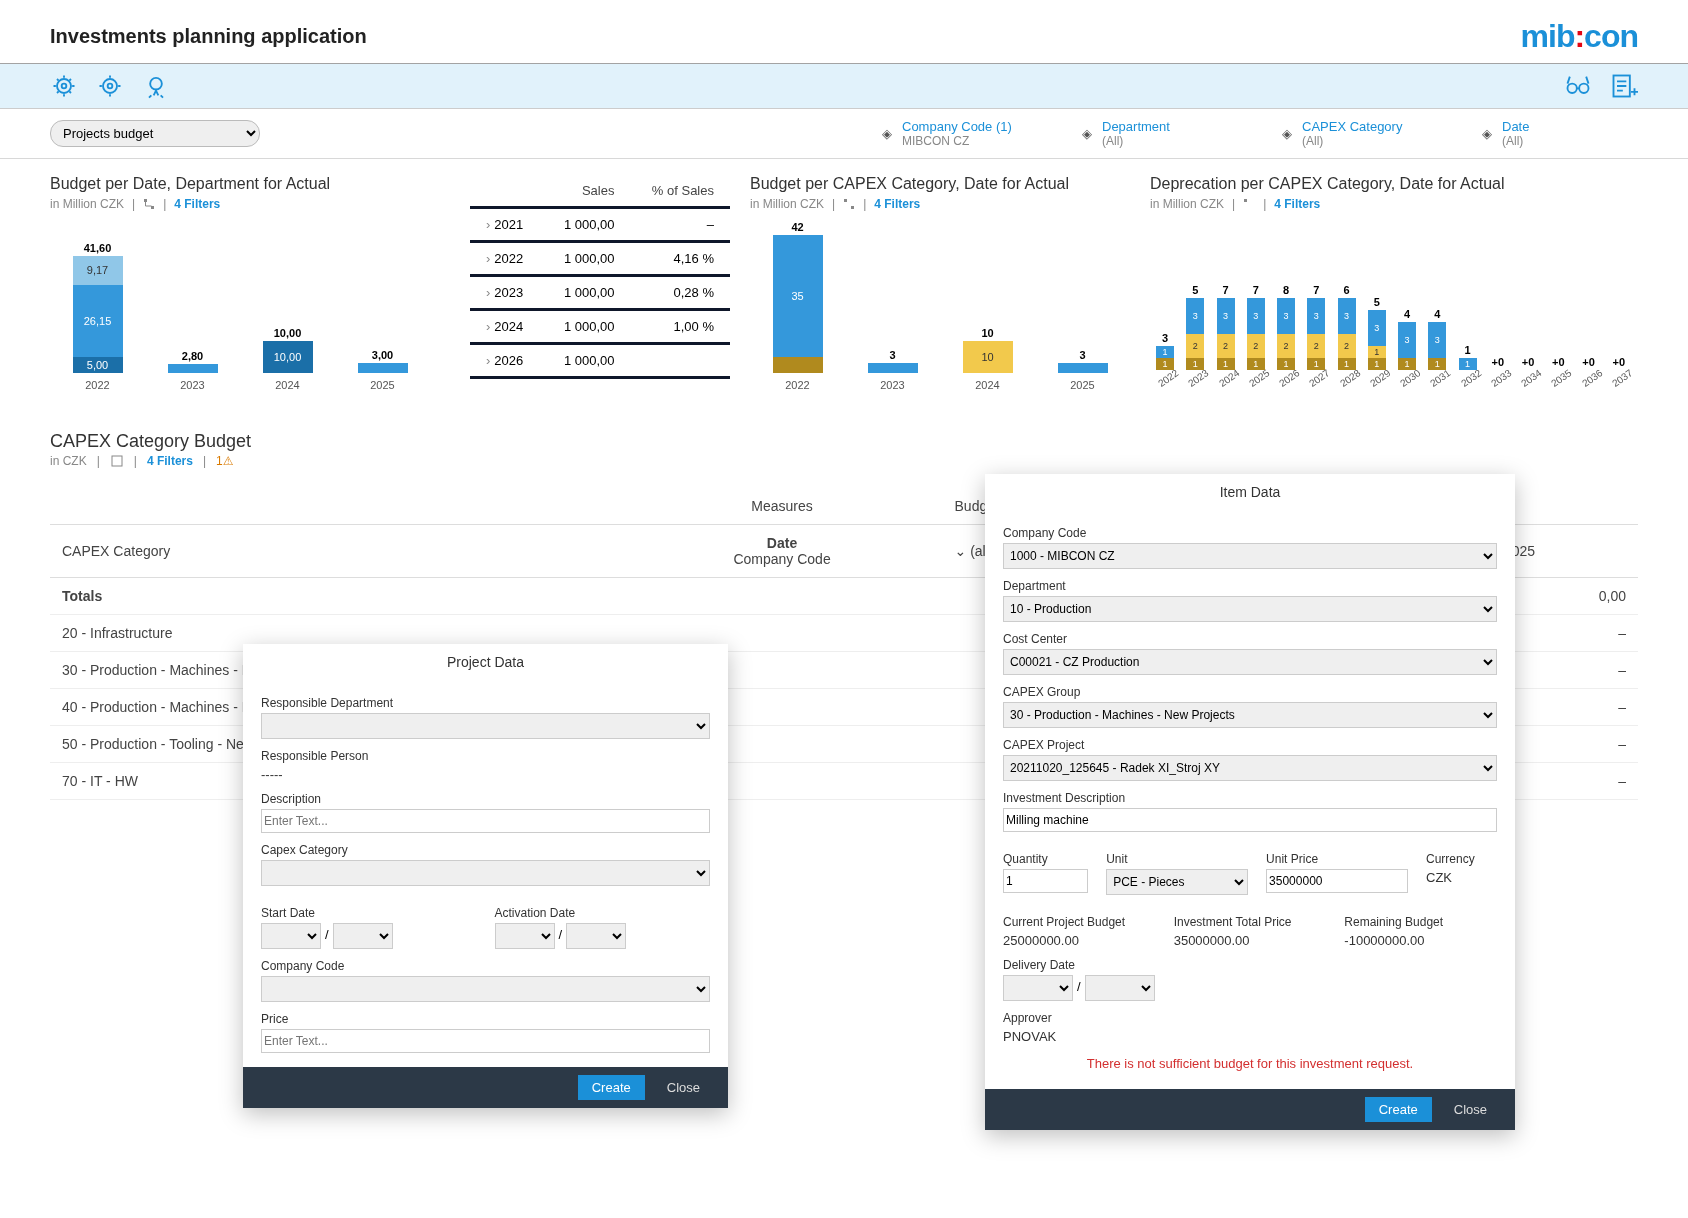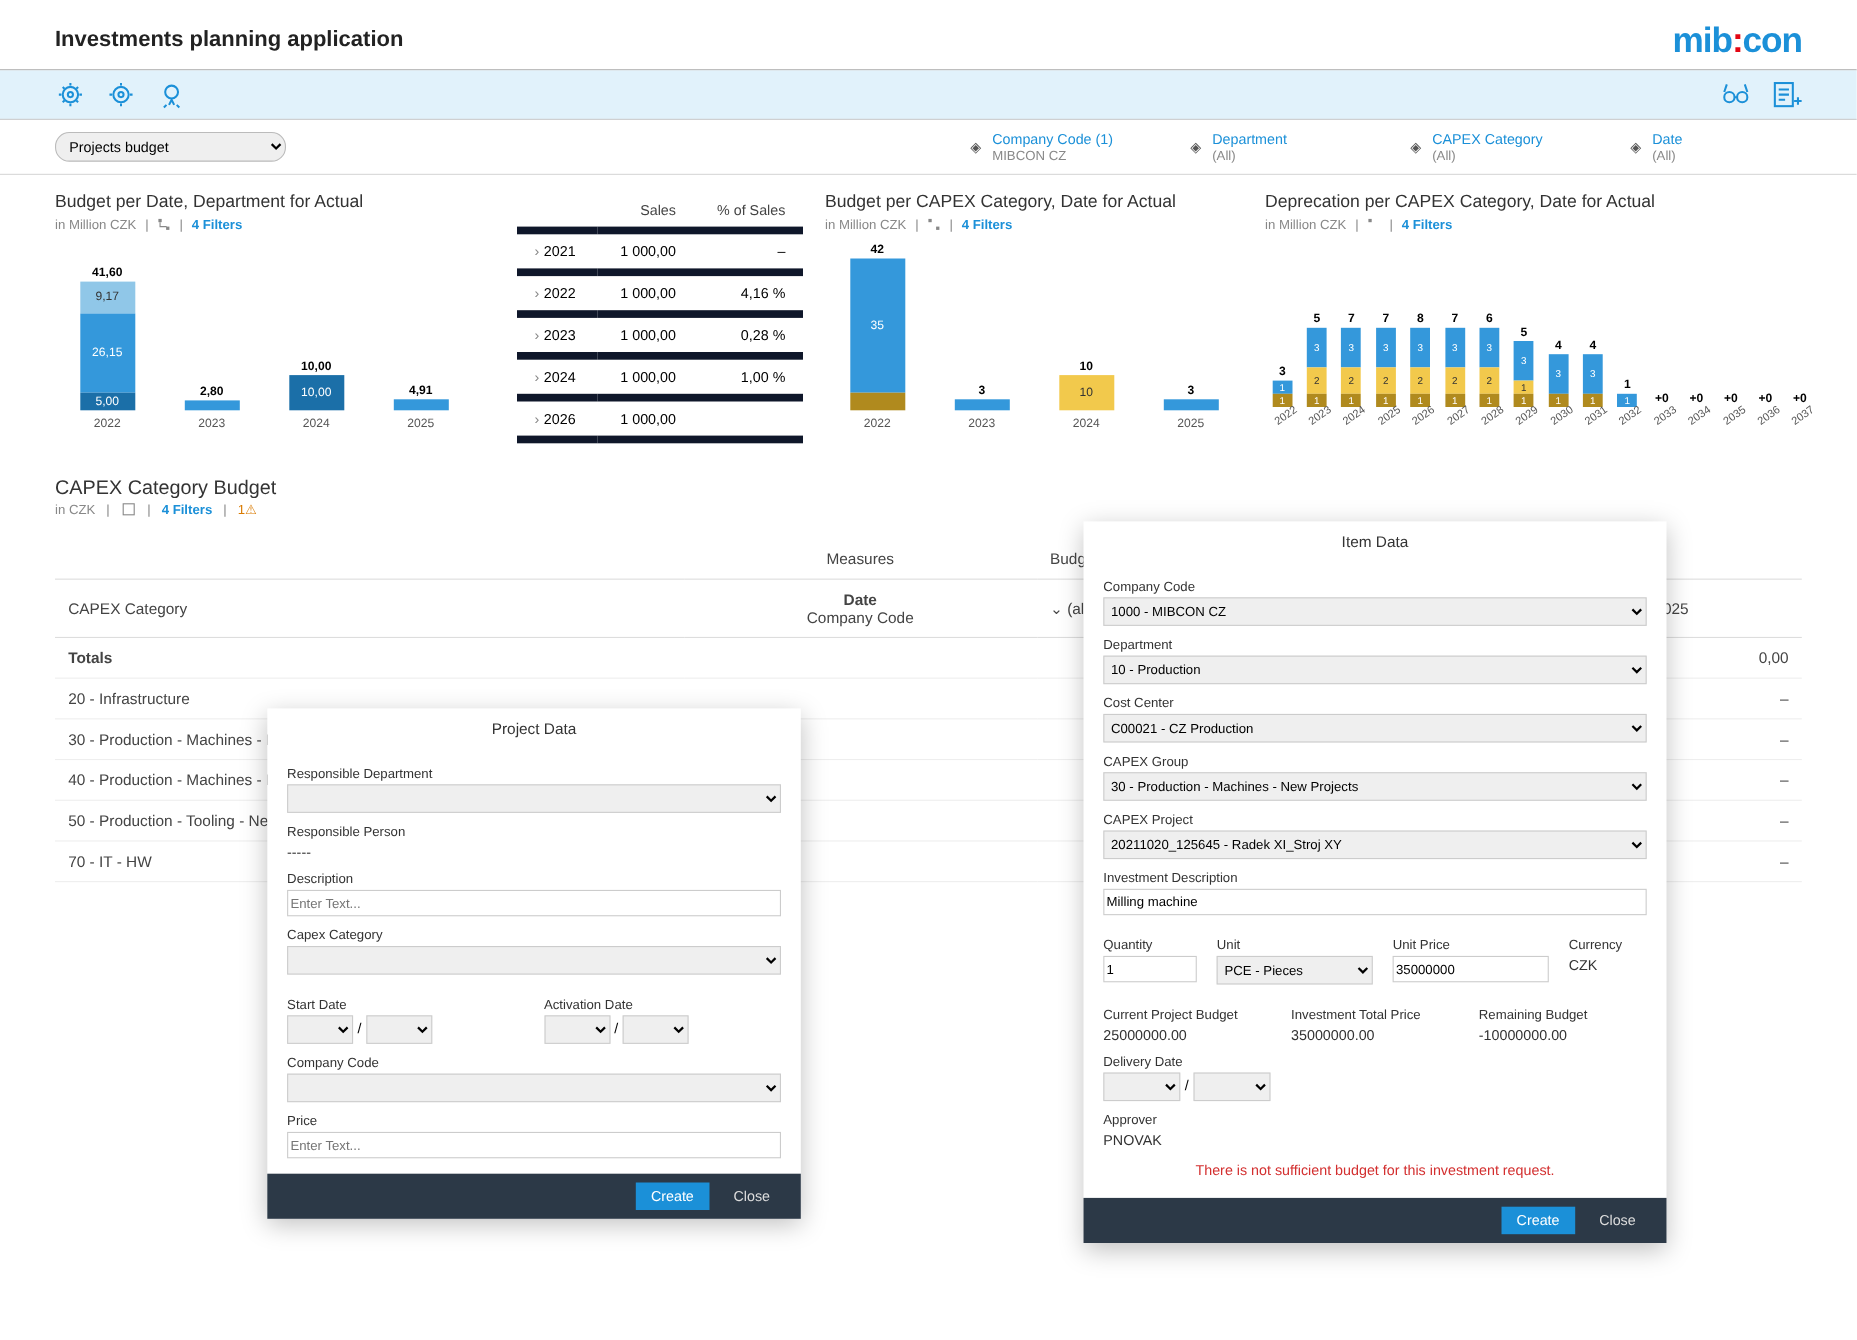--- a/index.html
+++ b/index.html
@@ -15,39 +15,39 @@
 .tool-icon { width:28px; height:28px; color:#1b90d8; cursor:pointer; display:flex; align-items:center; justify-content:center; }
 
 .filterbar { display:flex; align-items:center; gap:14px; padding:10px 50px; border-bottom:1px solid #d8d8d8; }
 .select-proj { width:210px; font-size:13px; padding:4px 8px; border:1px solid #bbb; border-radius:13px; }
 .filter-chip { display:flex; align-items:center; gap:6px; font-size:13px; color:#444; min-width:160px; }
 .chip-icon { width:18px;height:18px;color:#555;display:flex;align-items:center;justify-content:center; }
 .chip-sub { font-size:12px; color:#888; }
 .chip-link { color:#1b90d8; font-size:13px; }
 .spacer { flex:1; }
 
-.panels { display:flex; padding:16px 36px 0 50px; gap:20px; }
+.panels { display:flex; padding:16px 54px 0 50px; gap:20px; }
 .panel { flex:1; min-width:0; }
 .panel-title { font-size:16px; color:#333; margin-bottom:4px; }
 .panel-sub { font-size:12px; color:#888; display:flex; align-items:center; gap:8px; }
 .filters-link { color:#1b90d8; font-weight:bold; font-size:12px; }
 .small-icon { width:12px;height:12px;color:#888 }
 
 .chart-area { height:190px; display:flex; align-items:flex-end; justify-content:space-around; padding:10px 0; }
 .bar-col { display:flex; flex-direction:column; align-items:center; font-size:11px; }
 .bar-stack { display:flex; flex-direction:column-reverse; align-items:center; }
 .seg { width:50px; color:#fff; font-size:11px; display:flex; align-items:center; justify-content:center; }
 .bar-total { font-size:11px; margin-bottom:2px; font-weight:bold; }
 .bar-x { margin-top:6px; font-size:11px; color:#555; }
 
 .narrow .seg { width:18px; font-size:9px; }
 .narrow .bar-x { font-size:10px; transform:rotate(-35deg); transform-origin:top left; margin-top:10px; white-space:nowrap; width:18px; }
 
 .tbl { width:260px; font-size:13px; border-collapse:collapse; margin-left:auto; }
-.tbl th, .tbl td { padding:8px 16px; text-align:right; border-bottom:7px solid #0f172a; }
+.tbl th, .tbl td { padding:8px 16px; text-align:right; border-bottom:3px solid #0f172a; }
 .tbl th:first-child, .tbl td:first-child { text-align:left }
 .tbl th { font-weight:normal; color:#444 }
 .expand-icn { color:#888; margin-right:4px }
 
 .second { padding:30px 50px 0 50px; }
 .sec-title { font-size:18px; color:#333; }
 .sec-sub { font-size:12px;color:#888;display:flex;gap:10px;align-items:center;margin-top:2px }
 .alert { color:#d97a00 }
 
 .main-table { width:100%; border-collapse:collapse; margin-top:20px; font-size:14px; }
@@ -196,21 +196,21 @@
           <div class="bar-x">2023</div>
         </div>
         <div class="bar-col">
           <div class="bar-total">10,00</div>
           <div class="bar-stack">
             <div class="seg seg-blue2" style="height:32px">10,00</div>
           </div>
           <div class="bar-x">2024</div>
         </div>
         <div class="bar-col">
-          <div class="bar-total">4,91</div>
+          <div class="bar-total">3,00</div>
           <div class="bar-stack">
             <div class="seg seg-blue1" style="height:9.600000000000001px"></div>
           </div>
           <div class="bar-x">2025</div>
         </div>
       </div>
   </div>
 
   <div class="panel" style="max-width:280px">
     <table class="tbl">

